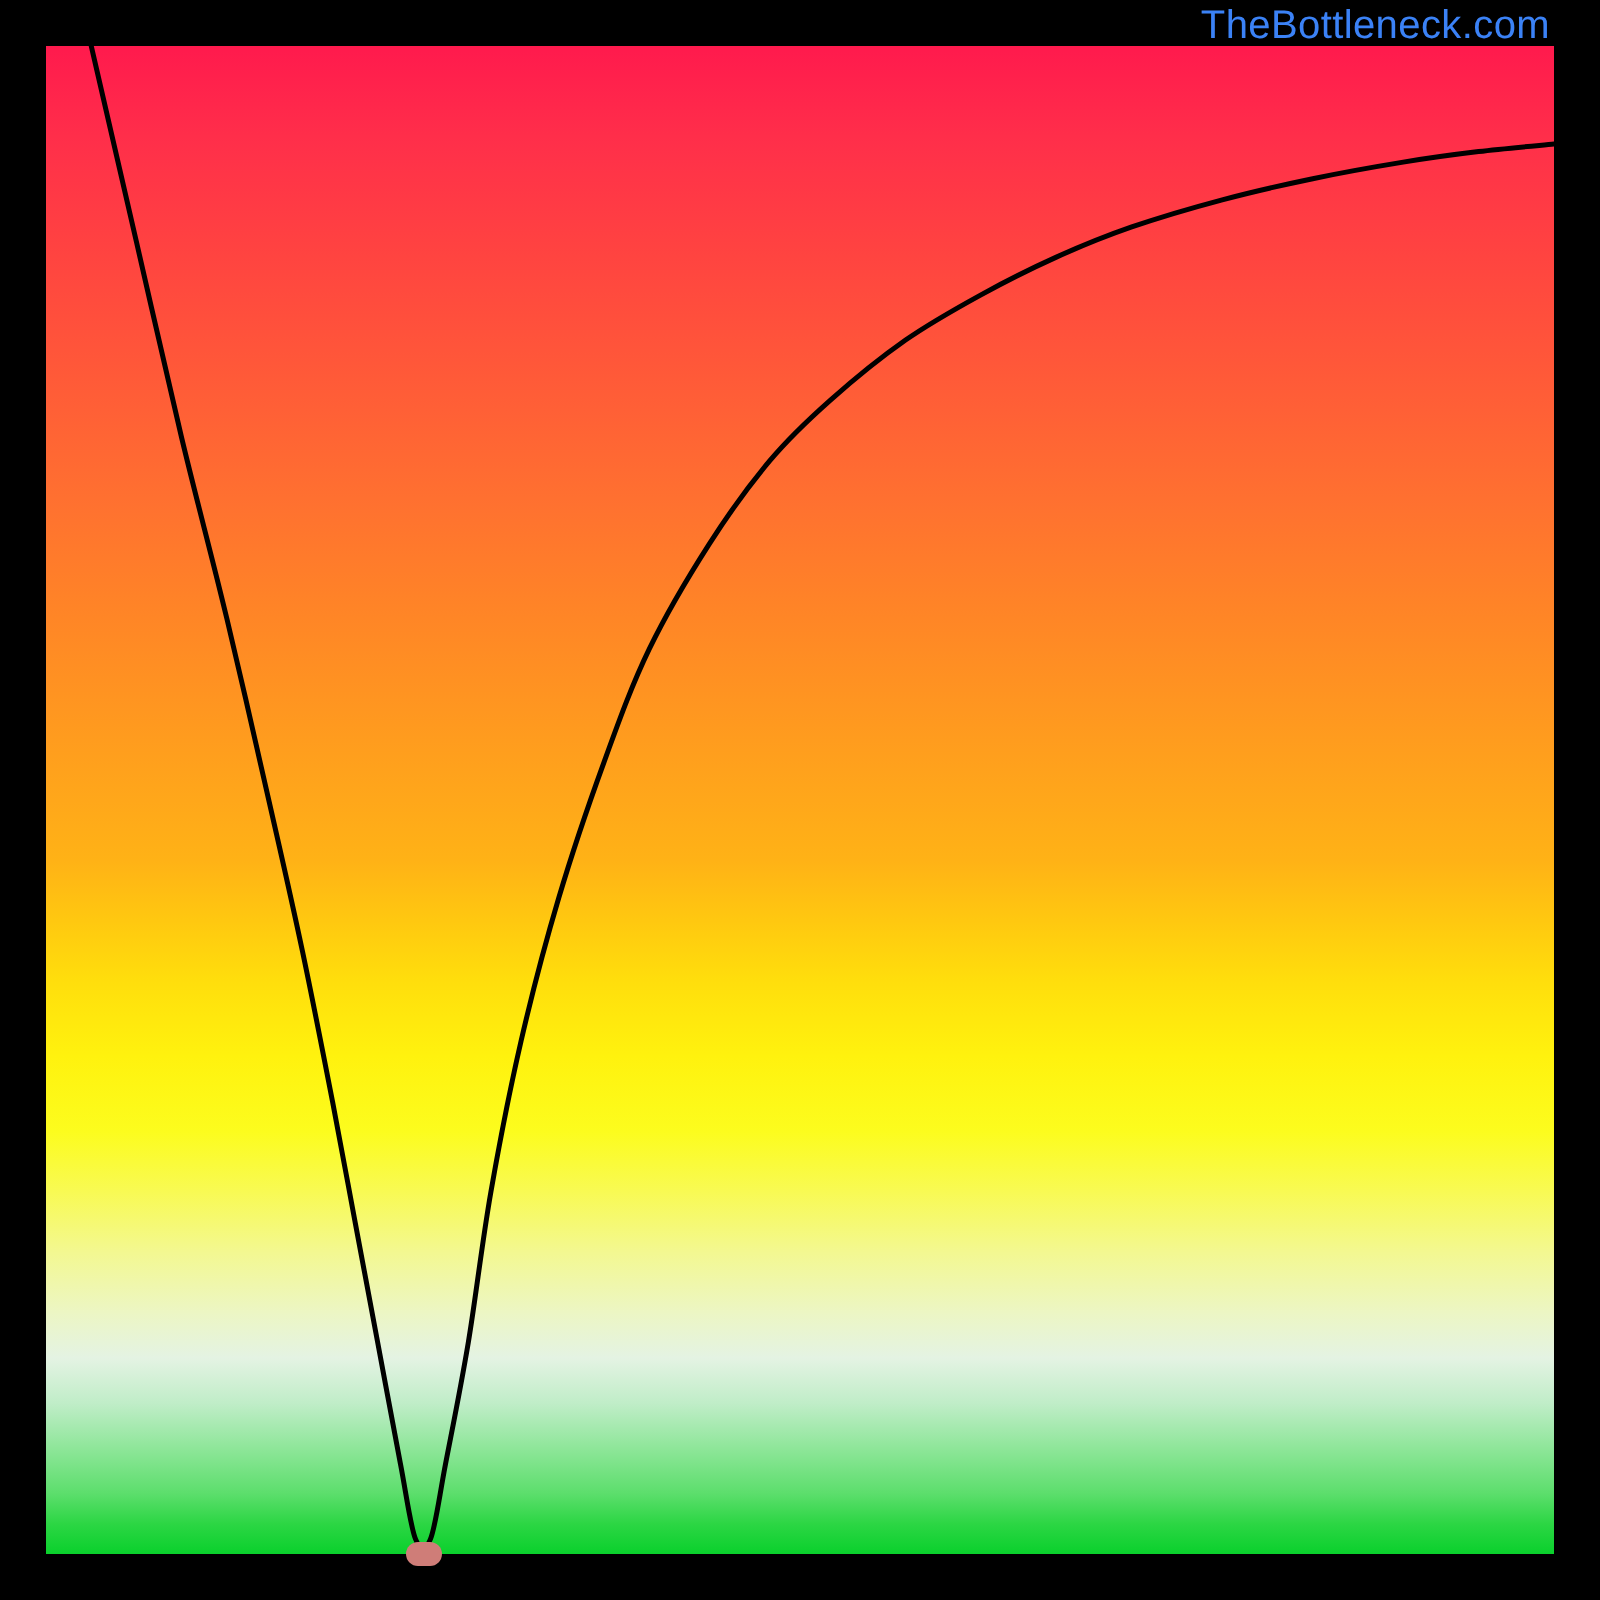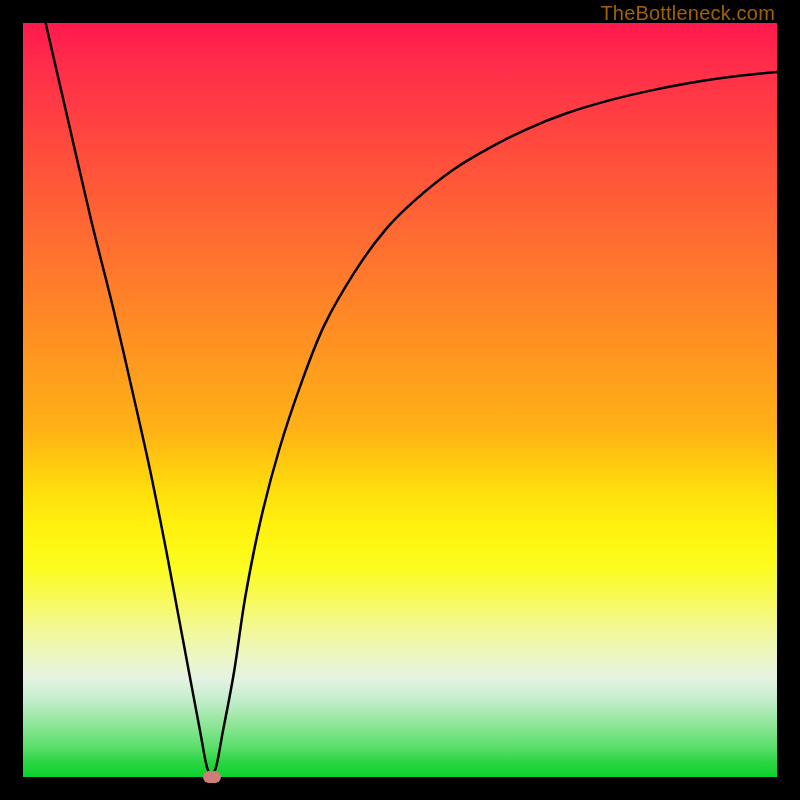--- a/index.html
+++ b/index.html
@@ -39,21 +39,21 @@
       #2cd644 98%,
       #0ad02c 100%);
   }
   .watermark {
     position: absolute;
     top: 2px;
     right: 25px;
     font-family: Arial, Helvetica, sans-serif;
     font-size: 20px;
     font-weight: 500;
-    color: #a16207;
+    color: #3b82f6;
     letter-spacing: 0.2px;
     z-index: 5;
   }
   svg.curve {
     position: absolute;
     left: 0;
     top: 0;
     width: 754px;
     height: 754px;
   }

